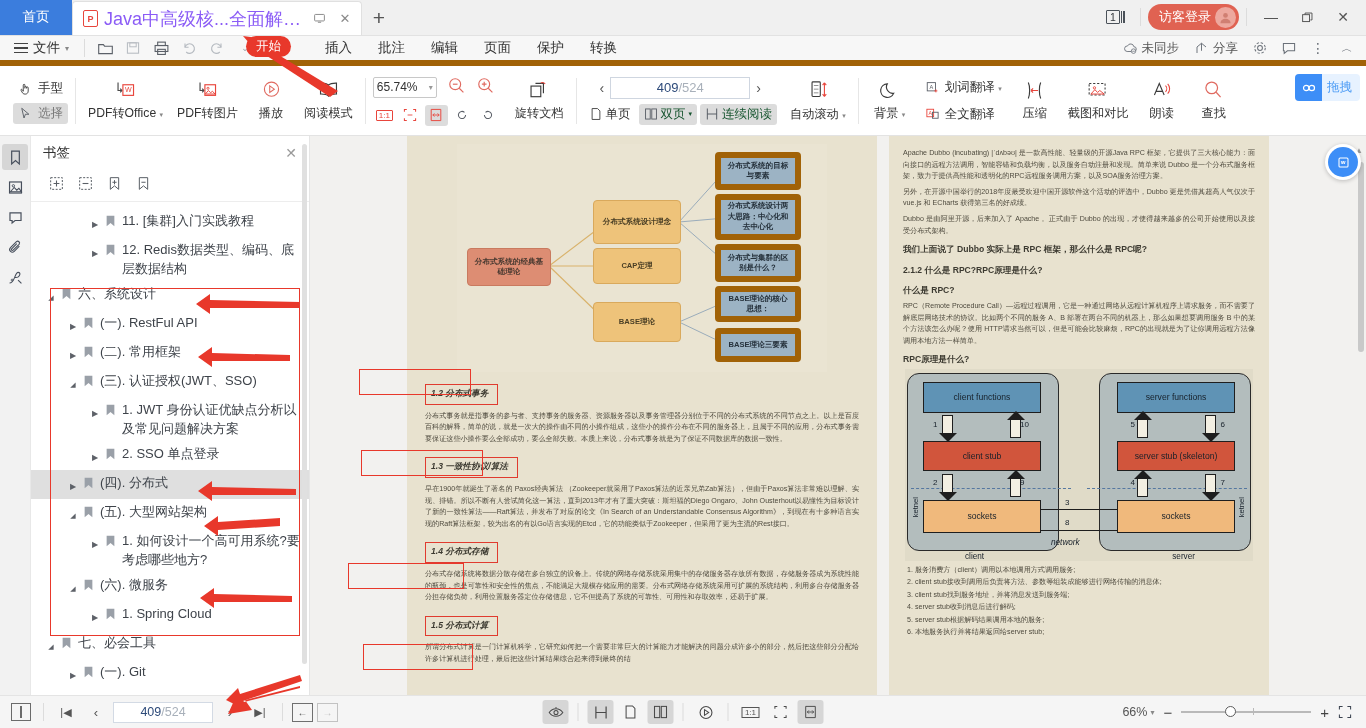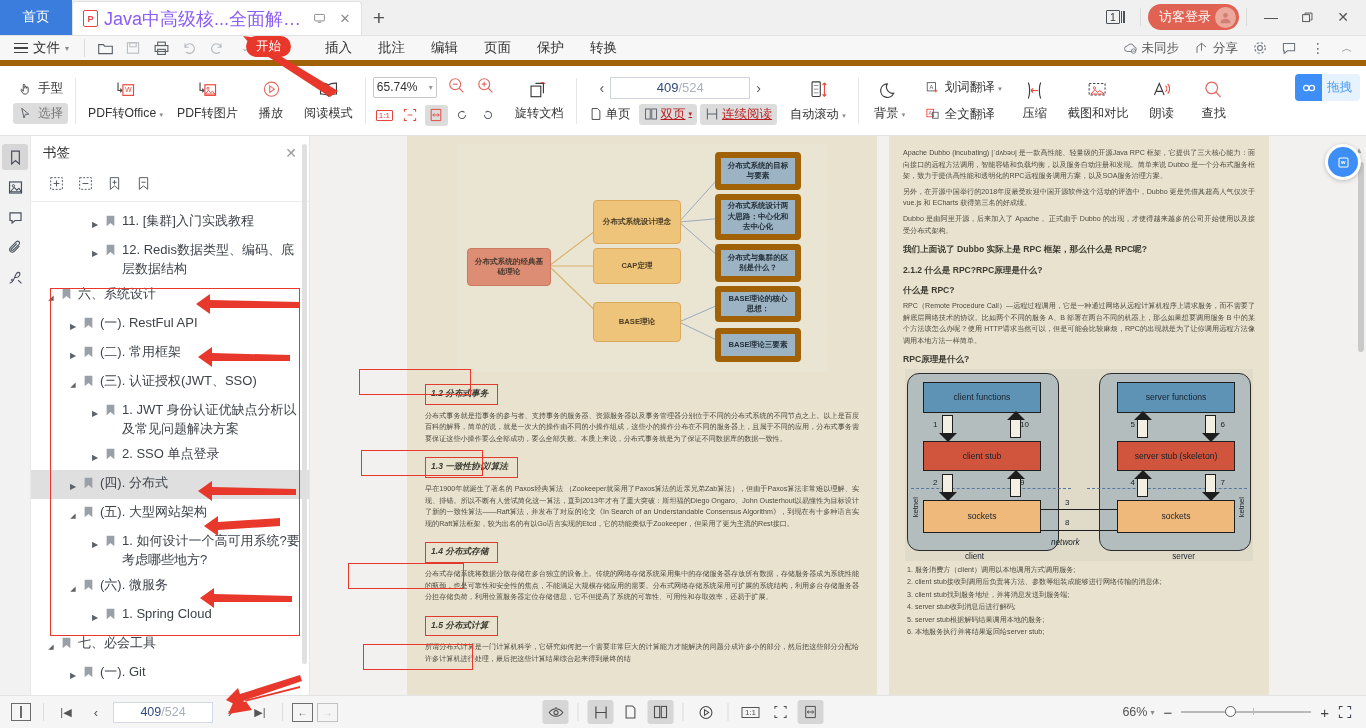--- a/index.html
+++ b/index.html
@@ -56,21 +56,21 @@
   .zrow2{display:flex;align-items:center;gap:3px;}
   .sqbtn{width:23px;height:21px;display:flex;align-items:center;justify-content:center;border-radius:3px;}
   .sqbtn.act{background:#dcdcdc;}
   .pagenav{display:flex;flex-direction:column;gap:5px;align-items:center;}
   .pn-row1{display:flex;align-items:center;gap:6px;}
   .pagebox{width:140px;height:22px;border:1px solid #cfd6e0;background:#fff;display:flex;align-items:center;justify-content:center;font-size:13px;}
   .pg-cur{color:#2e4b7a;}
   .pg-tot{color:#a8b0ba;}
   .pn-row2{display:flex;align-items:center;gap:3px;}
   .pchip{display:flex;align-items:center;gap:3px;font-size:12.5px;color:#333;padding:2px 5px;border-radius:3px;}
-  .pchip.on{background:#dcdcdc;color:#b91c1c;text-decoration:underline;}
+  .pchip.on{background:#dcdcdc;color:#14532d;}
   .drag-pill{position:absolute;right:6px;top:8px;display:flex;align-items:center;gap:5px;background:#e7f2ff;border-radius:4px;height:27px;padding-right:8px;overflow:hidden;}
   .drag-ic{width:27px;height:27px;background:#3d8ef7;display:flex;align-items:center;justify-content:center;color:#fff;font-size:14px;}
   .drag-lbl{font-size:12.5px;color:#4b9bf5;}
 
   
   .body{flex:1;display:flex;min-height:0;position:relative;}
   .railbar{width:31px;background:#f2f2f2;display:flex;flex-direction:column;align-items:center;padding-top:8px;gap:4px;border-right:1px solid #e8e8e8;}
   .rail{width:26px;height:26px;display:flex;align-items:center;justify-content:center;border-radius:3px;color:#474f5c;}
   .rail.act{background:#d6d6d6;}
 

